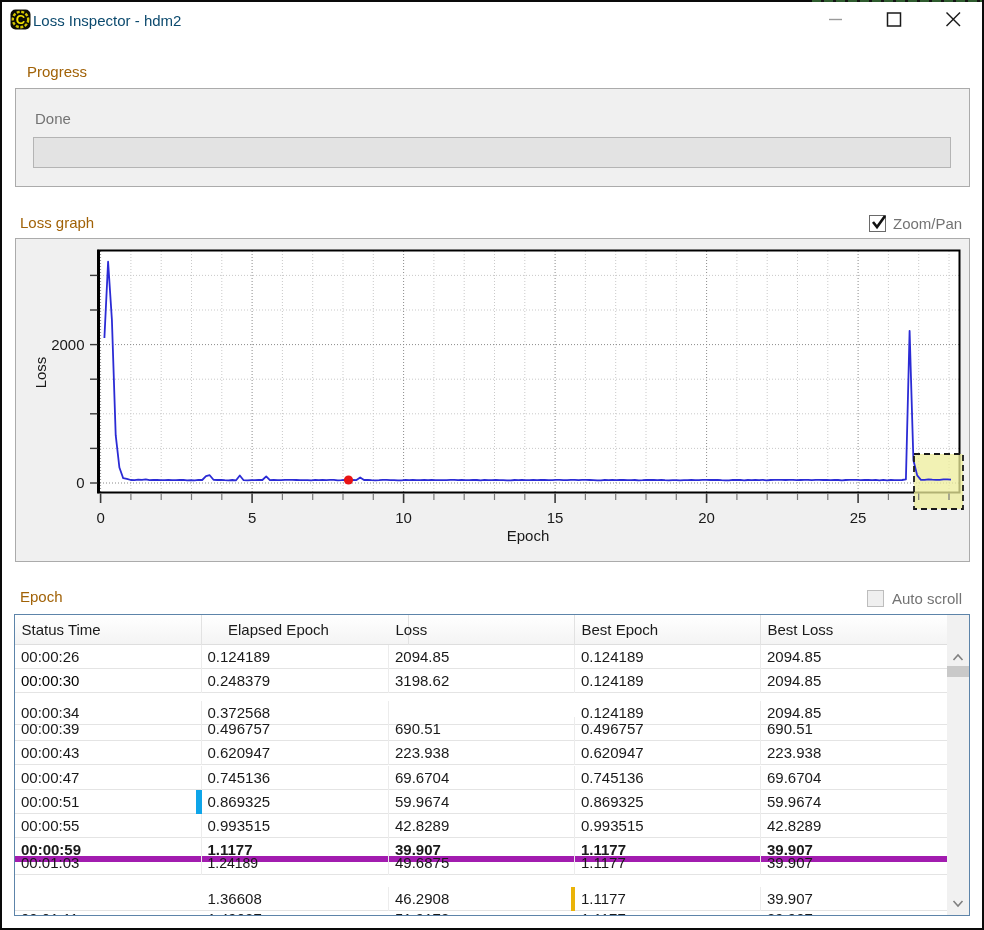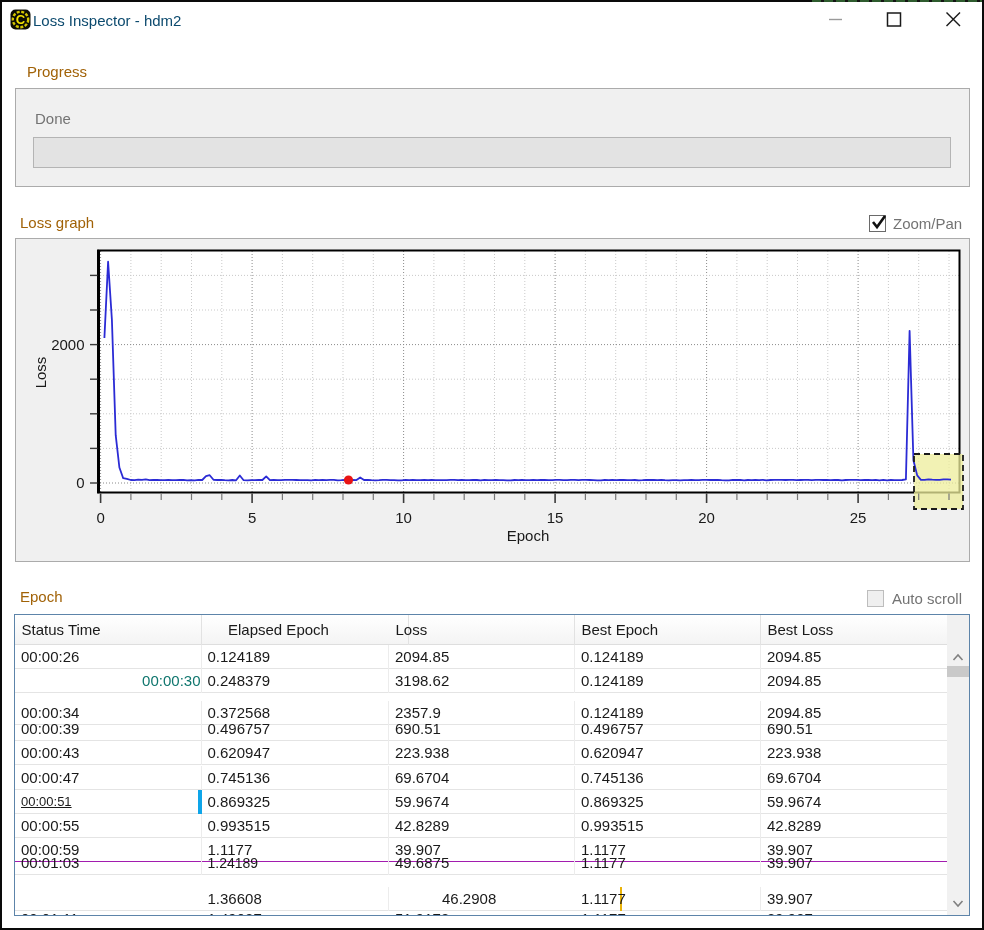--- a/index.html
+++ b/index.html
@@ -152,30 +152,29 @@
   </div>
   <div>
     <div style="position:absolute;left:0;top:29.5px;width:933px;height:24.2px;border-bottom:1px solid #e4e4e4;">
         <div style="position:absolute;left:0px;top:0;width:186.5px;height:24.2px;line-height:24.2px;padding-left:6px;font-size:15px;color:#1a1a1a;border-right:1px solid #ececec;">00:00:26</div>
         <div style="position:absolute;left:186.5px;top:0;width:187.5px;height:24.2px;line-height:24.2px;padding-left:6px;font-size:15px;color:#1a1a1a;border-right:1px solid #ececec;">0.124189</div>
         <div style="position:absolute;left:374px;top:0;width:186px;height:24.2px;line-height:24.2px;padding-left:6px;font-size:15px;color:#1a1a1a;border-right:1px solid #ececec;">2094.85</div>
         <div style="position:absolute;left:560px;top:0;width:186px;height:24.2px;line-height:24.2px;padding-left:6px;font-size:15px;color:#1a1a1a;border-right:1px solid #ececec;">0.124189</div>
         <div style="position:absolute;left:746px;top:0;width:186.5px;height:24.2px;line-height:24.2px;padding-left:6px;font-size:15px;color:#1a1a1a;border-right:1px solid #ececec;">2094.85</div>
       </div>
     <div style="position:absolute;left:0;top:53.7px;width:933px;height:24.2px;border-bottom:1px solid #e4e4e4;">
-        <div style="position:absolute;left:0px;top:0;width:186.5px;height:24.2px;line-height:24.2px;padding-left:6px;font-size:15px;color:#0f766e;border-right:1px solid #ececec;text-align:right;">00:00:30</div>
+        <div style="position:absolute;left:0px;top:0;width:186.5px;height:24.2px;line-height:24.2px;padding-left:6px;font-size:15px;color:#000000;border-right:1px solid #ececec;">00:00:30</div>
         <div style="position:absolute;left:186.5px;top:0;width:187.5px;height:24.2px;line-height:24.2px;padding-left:6px;font-size:15px;color:#1a1a1a;border-right:1px solid #ececec;">0.248379</div>
         <div style="position:absolute;left:374px;top:0;width:186px;height:24.2px;line-height:24.2px;padding-left:6px;font-size:15px;color:#1a1a1a;border-right:1px solid #ececec;">3198.62</div>
         <div style="position:absolute;left:560px;top:0;width:186px;height:24.2px;line-height:24.2px;padding-left:6px;font-size:15px;color:#1a1a1a;border-right:1px solid #ececec;">0.124189</div>
         <div style="position:absolute;left:746px;top:0;width:186.5px;height:24.2px;line-height:24.2px;padding-left:6px;font-size:15px;color:#1a1a1a;border-right:1px solid #ececec;">2094.85</div>
       </div>
     <div style="position:absolute;left:0;top:77.9px;width:933px;height:24.2px;border-bottom:1px solid #e4e4e4;margin-top:8px;">
         <div style="position:absolute;left:0px;top:0;width:186.5px;height:24.2px;line-height:24.2px;padding-left:6px;font-size:15px;color:#1a1a1a;border-right:1px solid #ececec;">00:00:34</div>
         <div style="position:absolute;left:186.5px;top:0;width:187.5px;height:24.2px;line-height:24.2px;padding-left:6px;font-size:15px;color:#1a1a1a;border-right:1px solid #ececec;">0.372568</div>
-        <div style="position:absolute;left:374px;top:0;width:186px;height:24.2px;line-height:24.2px;padding-left:6px;font-size:15px;color:#1a1a1a;border-right:1px solid #ececec;">2357.9</div>
         <div style="position:absolute;left:560px;top:0;width:186px;height:24.2px;line-height:24.2px;padding-left:6px;font-size:15px;color:#1a1a1a;border-right:1px solid #ececec;">0.124189</div>
         <div style="position:absolute;left:746px;top:0;width:186.5px;height:24.2px;line-height:24.2px;padding-left:6px;font-size:15px;color:#1a1a1a;border-right:1px solid #ececec;">2094.85</div>
       </div>
     <div style="position:absolute;left:0;top:102.1px;width:933px;height:24.2px;border-bottom:1px solid #e4e4e4;">
         <div style="position:absolute;left:0px;top:0;width:186.5px;height:24.2px;line-height:24.2px;padding-left:6px;font-size:15px;color:#1a1a1a;border-right:1px solid #ececec;">00:00:39</div>
         <div style="position:absolute;left:186.5px;top:0;width:187.5px;height:24.2px;line-height:24.2px;padding-left:6px;font-size:15px;color:#1a1a1a;border-right:1px solid #ececec;">0.496757</div>
         <div style="position:absolute;left:374px;top:0;width:186px;height:24.2px;line-height:24.2px;padding-left:6px;font-size:15px;color:#1a1a1a;border-right:1px solid #ececec;">690.51</div>
         <div style="position:absolute;left:560px;top:0;width:186px;height:24.2px;line-height:24.2px;padding-left:6px;font-size:15px;color:#1a1a1a;border-right:1px solid #ececec;">0.496757</div>
         <div style="position:absolute;left:746px;top:0;width:186.5px;height:24.2px;line-height:24.2px;padding-left:6px;font-size:15px;color:#1a1a1a;border-right:1px solid #ececec;">690.51</div>
       </div>
@@ -187,50 +186,50 @@
         <div style="position:absolute;left:746px;top:0;width:186.5px;height:24.2px;line-height:24.2px;padding-left:6px;font-size:15px;color:#1a1a1a;border-right:1px solid #ececec;">223.938</div>
       </div>
     <div style="position:absolute;left:0;top:150.5px;width:933px;height:24.2px;border-bottom:1px solid #e4e4e4;">
         <div style="position:absolute;left:0px;top:0;width:186.5px;height:24.2px;line-height:24.2px;padding-left:6px;font-size:15px;color:#1a1a1a;border-right:1px solid #ececec;">00:00:47</div>
         <div style="position:absolute;left:186.5px;top:0;width:187.5px;height:24.2px;line-height:24.2px;padding-left:6px;font-size:15px;color:#1a1a1a;border-right:1px solid #ececec;">0.745136</div>
         <div style="position:absolute;left:374px;top:0;width:186px;height:24.2px;line-height:24.2px;padding-left:6px;font-size:15px;color:#1a1a1a;border-right:1px solid #ececec;">69.6704</div>
         <div style="position:absolute;left:560px;top:0;width:186px;height:24.2px;line-height:24.2px;padding-left:6px;font-size:15px;color:#1a1a1a;border-right:1px solid #ececec;">0.745136</div>
         <div style="position:absolute;left:746px;top:0;width:186.5px;height:24.2px;line-height:24.2px;padding-left:6px;font-size:15px;color:#1a1a1a;border-right:1px solid #ececec;">69.6704</div>
       </div>
     <div style="position:absolute;left:0;top:174.7px;width:933px;height:24.2px;border-bottom:1px solid #e4e4e4;">
-        <div style="position:absolute;left:0px;top:0;width:186.5px;height:24.2px;line-height:24.2px;padding-left:6px;font-size:13px;color:#1a1a1a;border-right:4px solid #0ea5e9;text-decoration:underline;">00:00:51</div>
+        <div style="position:absolute;left:0px;top:0;width:186.5px;height:24.2px;line-height:24.2px;padding-left:6px;font-size:15px;color:#1a1a1a;border-right:6px solid #0ea5e9;">00:00:51</div>
         <div style="position:absolute;left:186.5px;top:0;width:187.5px;height:24.2px;line-height:24.2px;padding-left:6px;font-size:15px;color:#1a1a1a;border-right:1px solid #ececec;">0.869325</div>
         <div style="position:absolute;left:374px;top:0;width:186px;height:24.2px;line-height:24.2px;padding-left:6px;font-size:15px;color:#1a1a1a;border-right:1px solid #ececec;">59.9674</div>
         <div style="position:absolute;left:560px;top:0;width:186px;height:24.2px;line-height:24.2px;padding-left:6px;font-size:15px;color:#1a1a1a;border-right:1px solid #ececec;">0.869325</div>
         <div style="position:absolute;left:746px;top:0;width:186.5px;height:24.2px;line-height:24.2px;padding-left:6px;font-size:15px;color:#1a1a1a;border-right:1px solid #ececec;">59.9674</div>
       </div>
     <div style="position:absolute;left:0;top:198.9px;width:933px;height:24.2px;border-bottom:1px solid #e4e4e4;">
         <div style="position:absolute;left:0px;top:0;width:186.5px;height:24.2px;line-height:24.2px;padding-left:6px;font-size:15px;color:#1a1a1a;border-right:1px solid #ececec;">00:00:55</div>
         <div style="position:absolute;left:186.5px;top:0;width:187.5px;height:24.2px;line-height:24.2px;padding-left:6px;font-size:15px;color:#1a1a1a;border-right:1px solid #ececec;">0.993515</div>
         <div style="position:absolute;left:374px;top:0;width:186px;height:24.2px;line-height:24.2px;padding-left:6px;font-size:15px;color:#1a1a1a;border-right:1px solid #ececec;">42.8289</div>
         <div style="position:absolute;left:560px;top:0;width:186px;height:24.2px;line-height:24.2px;padding-left:6px;font-size:15px;color:#1a1a1a;border-right:1px solid #ececec;">0.993515</div>
         <div style="position:absolute;left:746px;top:0;width:186.5px;height:24.2px;line-height:24.2px;padding-left:6px;font-size:15px;color:#1a1a1a;border-right:1px solid #ececec;">42.8289</div>
       </div>
-    <div style="position:absolute;left:0;top:223.1px;width:933px;height:24.2px;border-bottom:1px solid #a21caf;">
+    <div style="position:absolute;left:0;top:223.1px;width:933px;height:24.2px;border-bottom:6px solid #a21caf;font-weight:bold;">
         <div style="position:absolute;left:0px;top:0;width:186.5px;height:24.2px;line-height:24.2px;padding-left:6px;font-size:15px;color:#1a1a1a;border-right:1px solid #ececec;">00:00:59</div>
         <div style="position:absolute;left:186.5px;top:0;width:187.5px;height:24.2px;line-height:24.2px;padding-left:6px;font-size:15px;color:#1a1a1a;border-right:1px solid #ececec;">1.1177</div>
         <div style="position:absolute;left:374px;top:0;width:186px;height:24.2px;line-height:24.2px;padding-left:6px;font-size:15px;color:#1a1a1a;border-right:1px solid #ececec;">39.907</div>
         <div style="position:absolute;left:560px;top:0;width:186px;height:24.2px;line-height:24.2px;padding-left:6px;font-size:15px;color:#1a1a1a;border-right:1px solid #ececec;">1.1177</div>
         <div style="position:absolute;left:746px;top:0;width:186.5px;height:24.2px;line-height:24.2px;padding-left:6px;font-size:15px;color:#1a1a1a;border-right:1px solid #ececec;">39.907</div>
       </div>
     <div style="position:absolute;left:0;top:236px;width:933px;height:24.2px;border-bottom:1px solid #e4e4e4;">
         <div style="position:absolute;left:0px;top:0;width:186.5px;height:24.2px;line-height:24.2px;padding-left:6px;font-size:15px;color:#1a1a1a;border-right:1px solid #ececec;">00:01:03</div>
         <div style="position:absolute;left:186.5px;top:0;width:187.5px;height:24.2px;line-height:24.2px;padding-left:6px;font-size:14px;color:#1a1a1a;border-right:1px solid #ececec;">1.24189</div>
         <div style="position:absolute;left:374px;top:0;width:186px;height:24.2px;line-height:24.2px;padding-left:6px;font-size:15px;color:#1a1a1a;border-right:1px solid #ececec;">49.6875</div>
         <div style="position:absolute;left:560px;top:0;width:186px;height:24.2px;line-height:24.2px;padding-left:6px;font-size:15px;color:#1a1a1a;border-right:1px solid #ececec;">1.1177</div>
         <div style="position:absolute;left:746px;top:0;width:186.5px;height:24.2px;line-height:24.2px;padding-left:6px;font-size:15px;color:#1a1a1a;border-right:1px solid #ececec;">39.907</div>
       </div>
     <div style="position:absolute;left:0;top:271.5px;width:933px;height:24.2px;border-bottom:1px solid #e4e4e4;">
         <div style="position:absolute;left:186.5px;top:0;width:187.5px;height:24.2px;line-height:24.2px;padding-left:6px;font-size:15px;color:#1a1a1a;border-right:1px solid #ececec;">1.36608</div>
-        <div style="position:absolute;left:374px;top:0;width:186px;height:24.2px;line-height:24.2px;padding-left:6px;font-size:15px;color:#1a1a1a;border-right:2px solid #eab308;margin-left:47px;">46.2908</div>
+        <div style="position:absolute;left:374px;top:0;width:186px;height:24.2px;line-height:24.2px;padding-left:6px;font-size:15px;color:#1a1a1a;border-right:4px solid #eab308;">46.2908</div>
         <div style="position:absolute;left:560px;top:0;width:186px;height:24.2px;line-height:24.2px;padding-left:6px;font-size:15px;color:#1a1a1a;border-right:1px solid #ececec;">1.1177</div>
         <div style="position:absolute;left:746px;top:0;width:186.5px;height:24.2px;line-height:24.2px;padding-left:6px;font-size:15px;color:#1a1a1a;border-right:1px solid #ececec;">39.907</div>
       </div>
     <div style="position:absolute;left:0;top:295.7px;width:933px;height:24.2px;">
         <div style="position:absolute;left:0px;top:-3.5px;width:186.5px;height:24.2px;line-height:24.2px;padding-left:6px;font-size:15px;color:#1a1a1a;">00:01:11</div>
         <div style="position:absolute;left:186.5px;top:-3.5px;width:187.5px;height:24.2px;line-height:24.2px;padding-left:6px;font-size:15px;color:#1a1a1a;">1.49027</div>
         <div style="position:absolute;left:374px;top:-3.5px;width:186px;height:24.2px;line-height:24.2px;padding-left:6px;font-size:15px;color:#1a1a1a;">51.9173</div>
         <div style="position:absolute;left:560px;top:-3.5px;width:186px;height:24.2px;line-height:24.2px;padding-left:6px;font-size:15px;color:#1a1a1a;">1.1177</div>
         <div style="position:absolute;left:746px;top:-3.5px;width:186.5px;height:24.2px;line-height:24.2px;padding-left:6px;font-size:15px;color:#1a1a1a;">39.907</div>
       </div>

